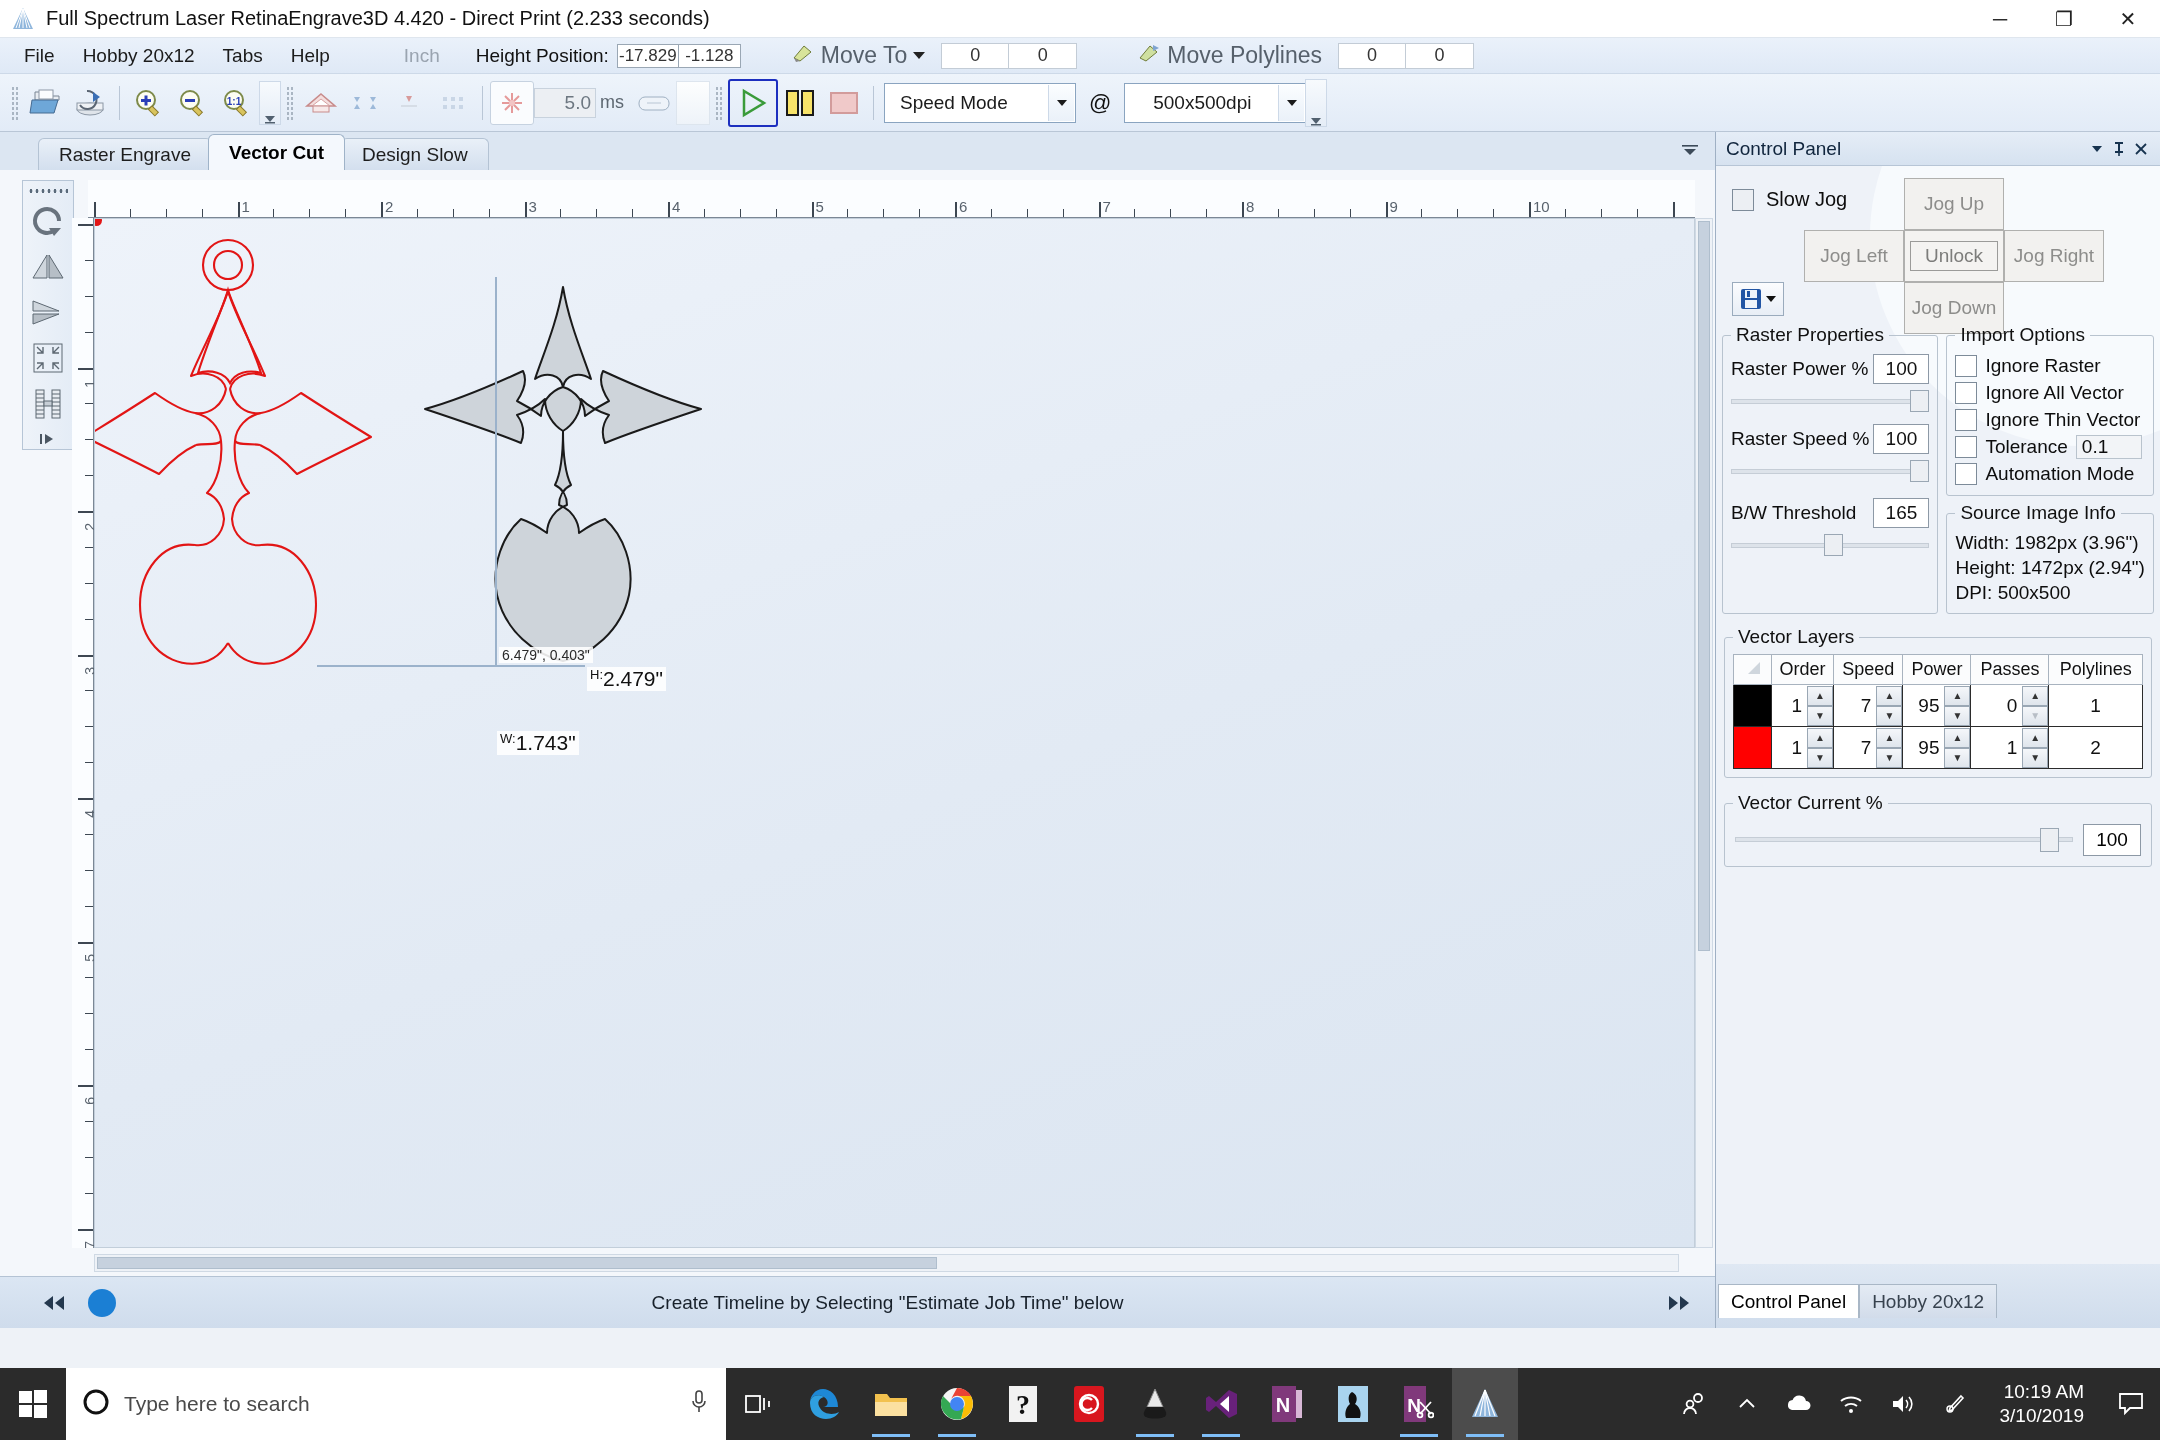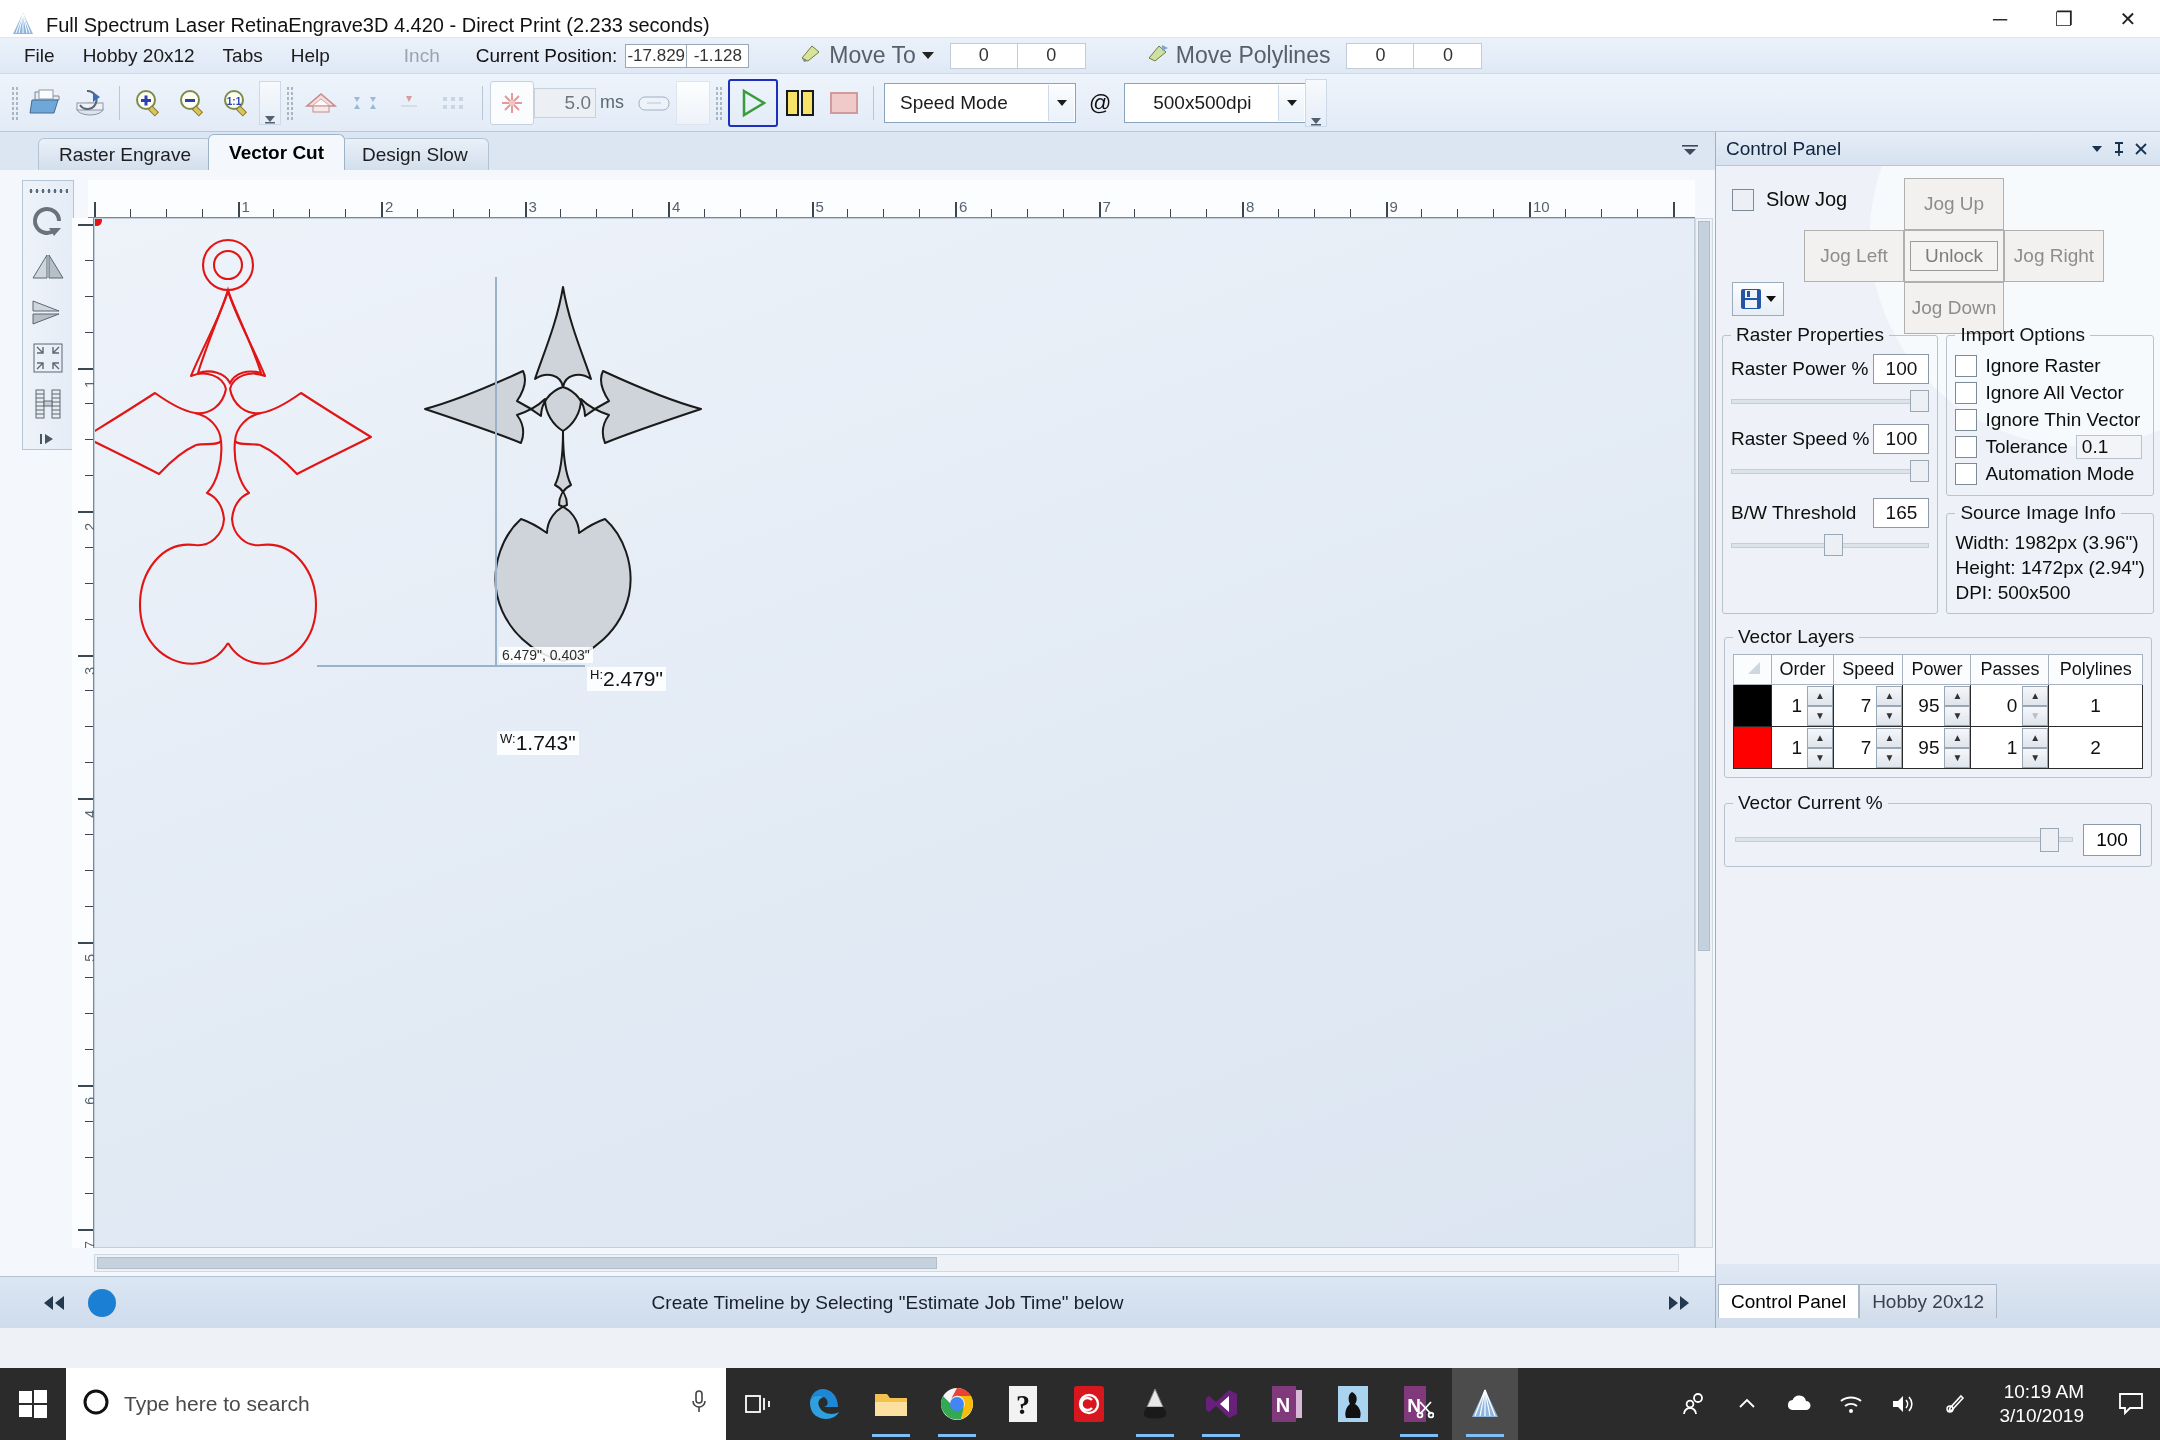--- a/index.html
+++ b/index.html
@@ -5,21 +5,21 @@
   * { box-sizing: border-box; margin:0; padding:0; }
   html,body { width:2160px; height:1440px; overflow:hidden; }
   body {
     font-family: "Liberation Sans", sans-serif;
     font-size: 19px;
     background:#eef2f7;
     -webkit-font-smoothing: antialiased;
   }
   
   #titlebar{
-    height:38px; background:#ffffff; display:flex; align-items:flex-end;
+    height:38px; background:#ffffff; display:flex; align-items:center;
     border-bottom:1px solid #dfe6ee; position:relative;
   }
   #titlebar .tb-icon{ width:26px; height:26px; margin-left:10px; margin-right:10px; flex:0 0 auto; }
   #titlebar .tb-title{ font-size:20px; color:#111; white-space:nowrap; }
   .wbtns{ position:absolute; right:0; top:0; height:38px; display:flex; }
   .wbtn{ width:64px; height:38px; display:flex; align-items:center; justify-content:center;
          font-size:20px; color:#222; }
 
   
   #menurow{
@@ -273,21 +273,21 @@
   </div>
 </div>
 
 <div id="menurow">
   <div class="menu-item">File</div>
   <div class="menu-item">Hobby 20x12</div>
   <div class="menu-item">Tabs</div>
   <div class="menu-item">Help</div>
 
   <span class="inch-lbl">Inch</span>
-  <span class="curpos-lbl">Current Position:</span>
+  <span class="curpos-lbl">Height Position:</span>
   <div class="pos-group">
     <div class="numbox pos">-17.829</div>
     <div class="numbox pos">-1.128</div>
   </div>
 
   <div class="moveto-group">
     <span>
       <svg width="24" height="22" viewBox="0 0 24 22">
         <path d="M3 16 L13 4 L20 10 L9 19 Z" fill="#d8e49a" stroke="#6f7c3a" stroke-width="1"></path>
         <path d="M3 16 L9 19 L5 20 Z" fill="#8a8a8a"></path>

